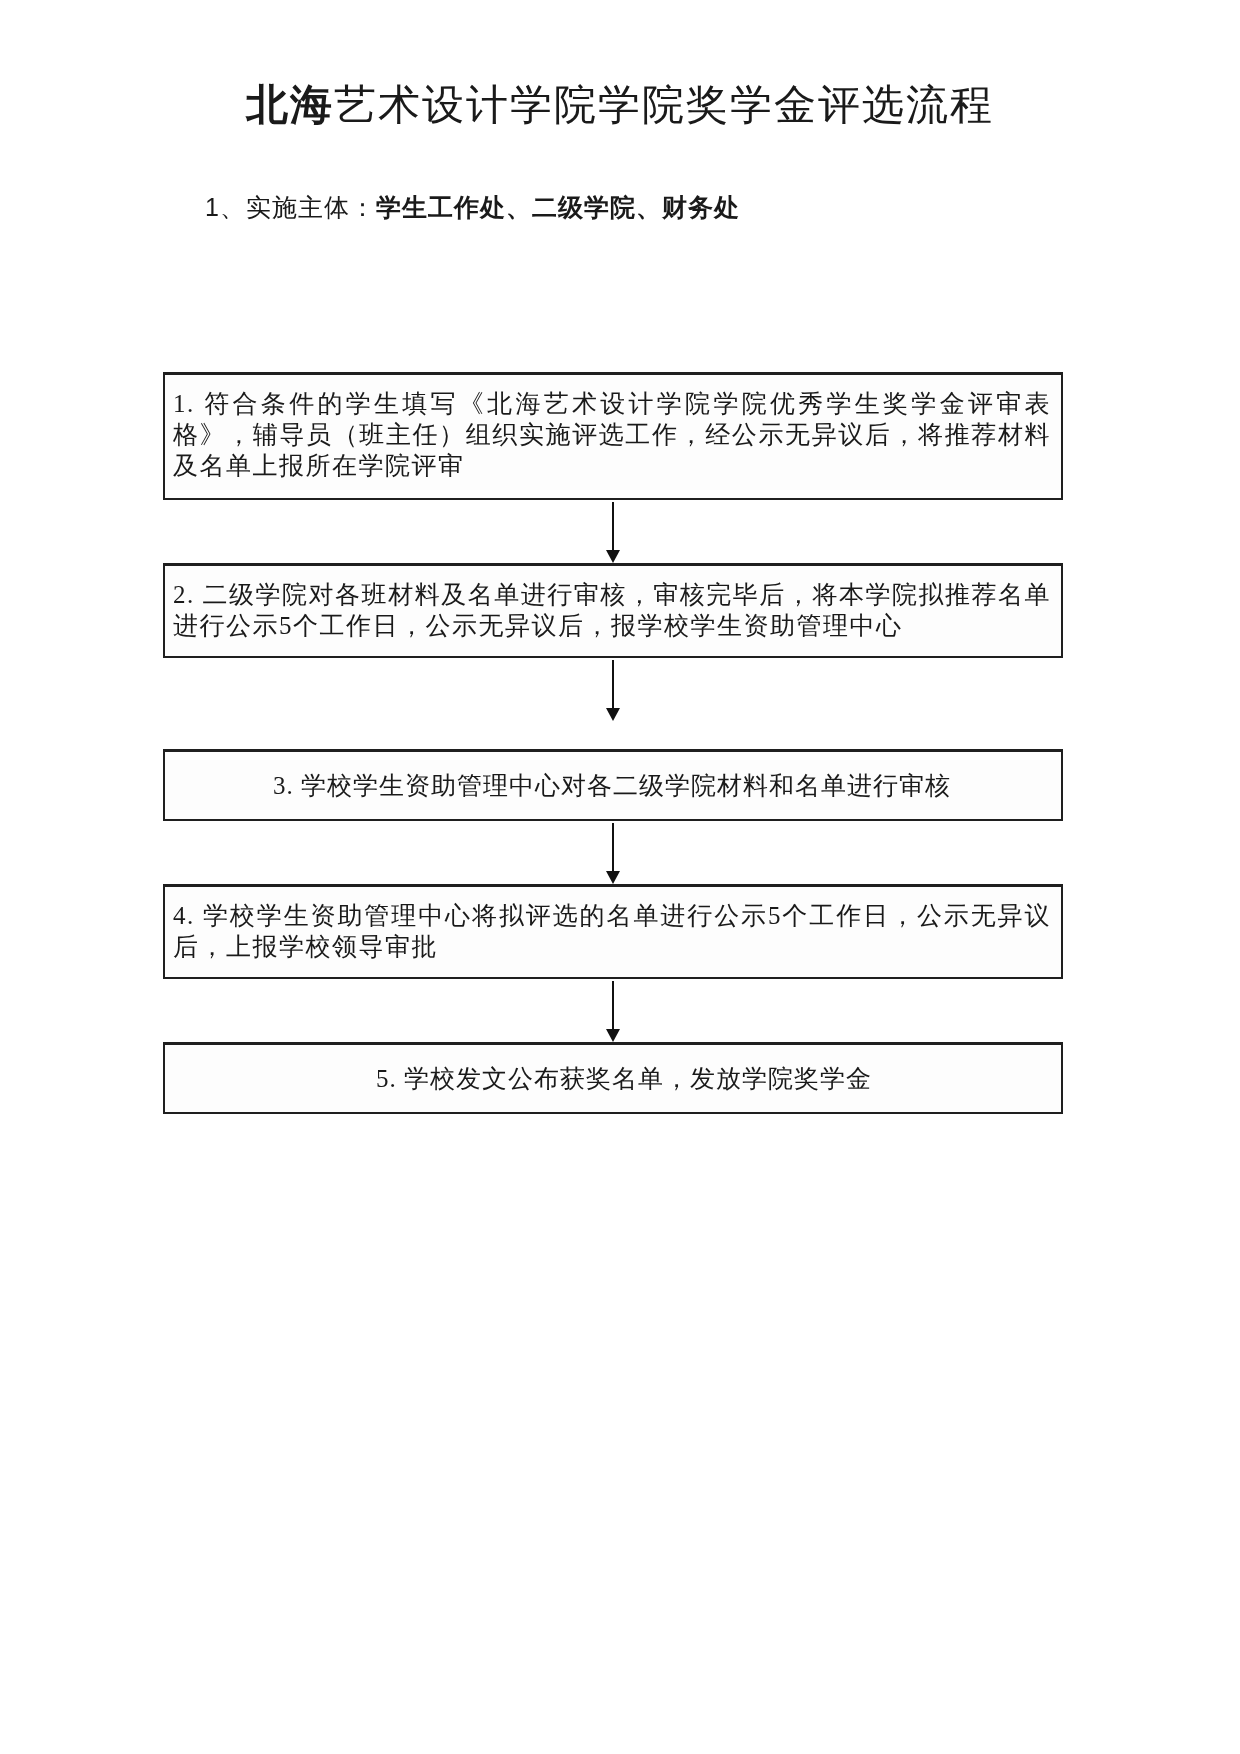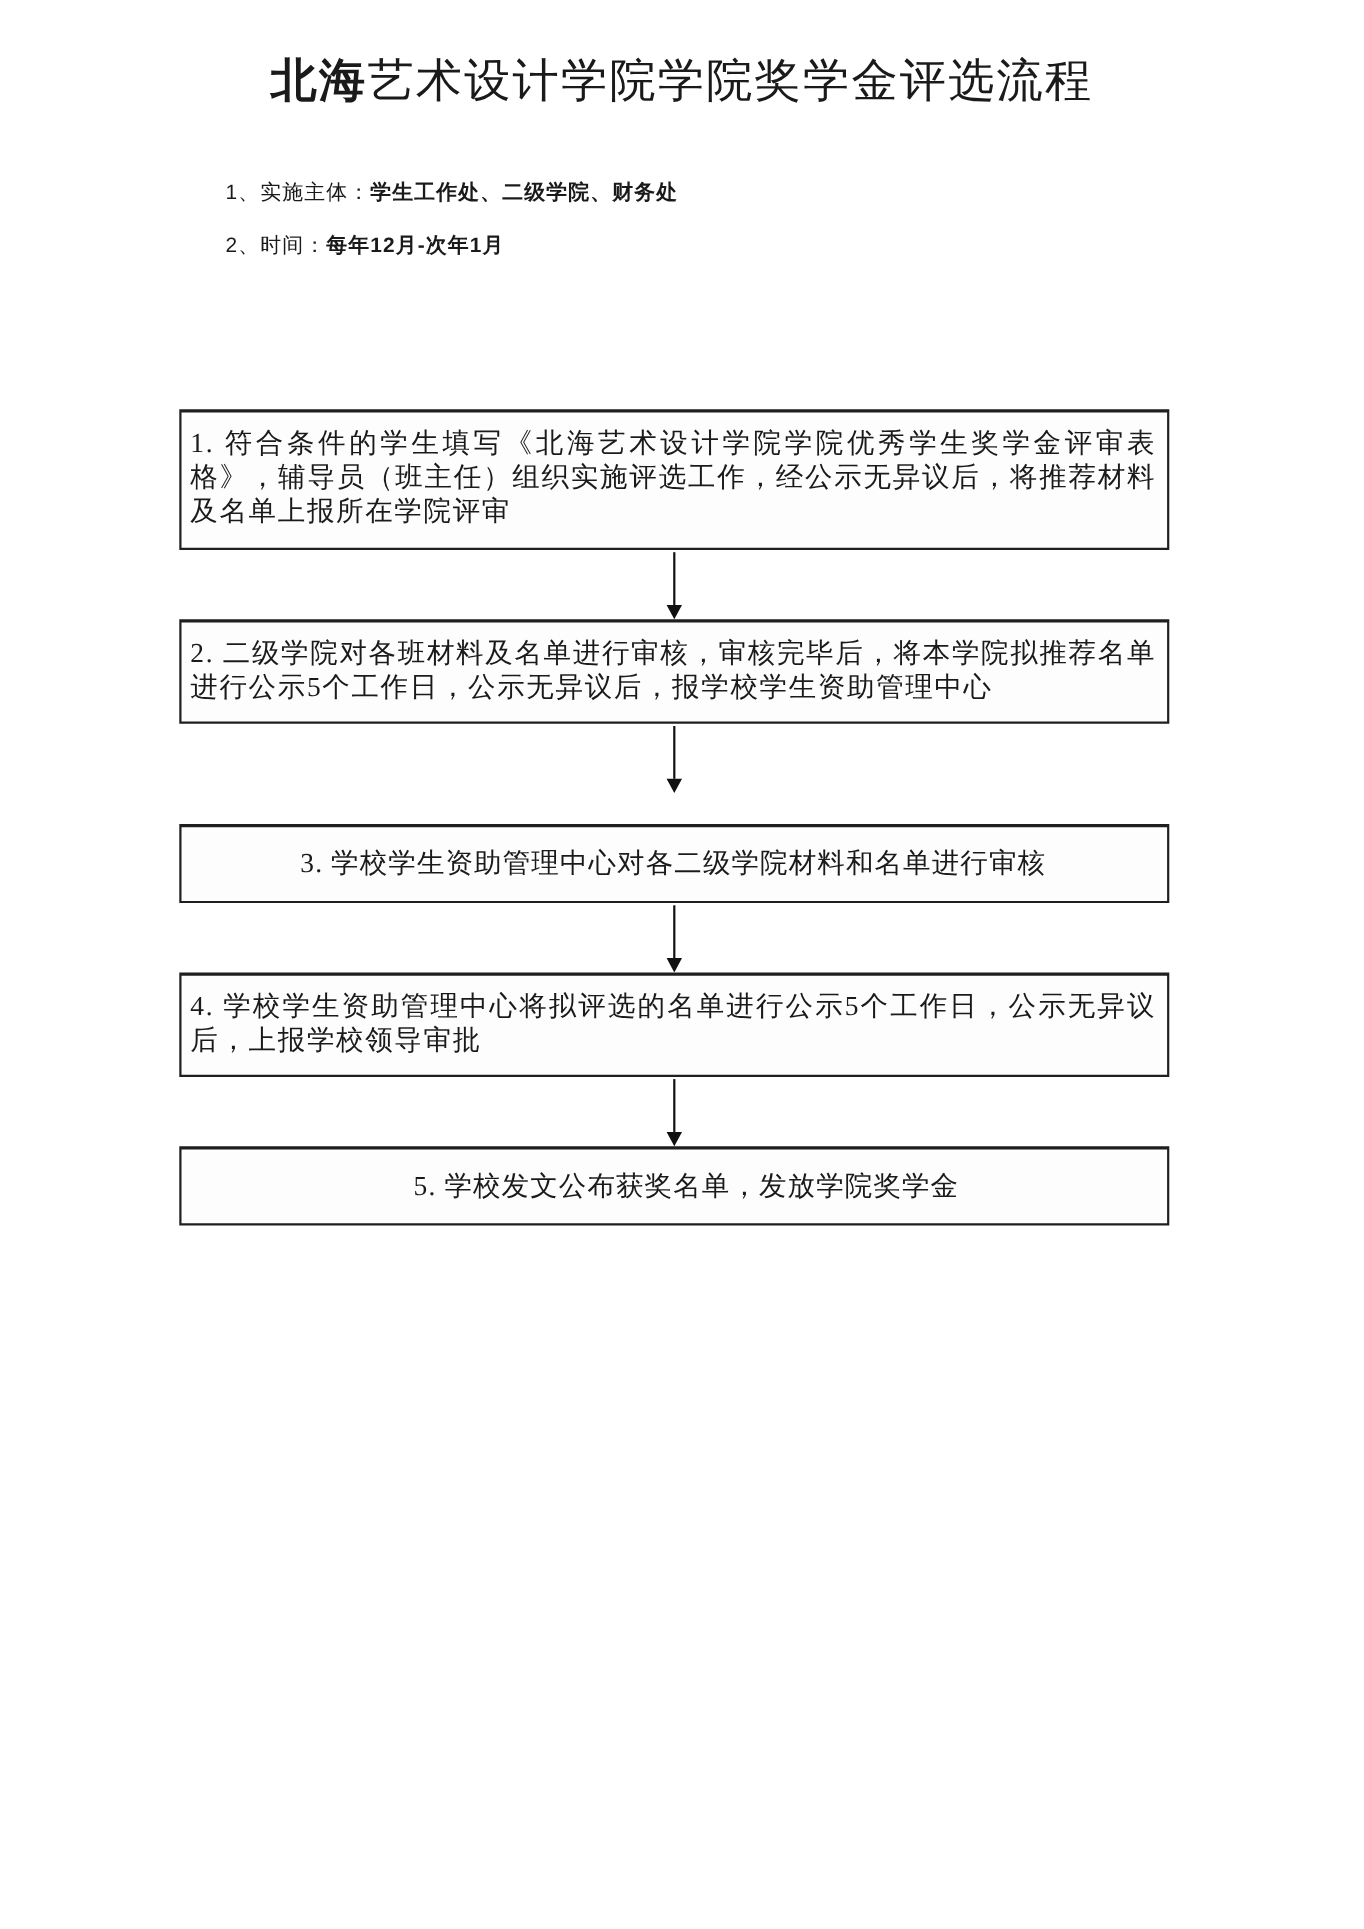--- a/index.html
+++ b/index.html
@@ -11,38 +11,38 @@
     font-family: "Liberation Serif", "DejaVu Serif", serif;
     color: #1a1a1a;
     overflow: hidden;
   }
   .page {
     width: 1240px;
     height: 1754px;
     background: #ffffff;
   }
   .doc-title {
-    padding-top: 48px;
+    padding-top: 80px;
     text-align: center;
     font-size: 42px;
     letter-spacing: 2px;
     line-height: 1.2;
     white-space: nowrap;
   }
   .doc-title .title-prefix {
     font-family: "Liberation Sans", "DejaVu Sans", sans-serif;
     font-weight: 700;
   }
   .doc-title .title-rest {
     font-weight: 400;
   }
   .meta {
     margin: 62px 0 0 205px;
     font-family: "Liberation Sans", "DejaVu Sans", sans-serif;
-    font-size: 19px;
+    font-size: 25px;
   }
   .meta-item {
     line-height: 30px;
     margin-bottom: 18px;
     letter-spacing: 1px;
   }
   .meta-item .meta-label { font-weight: 400; }
   .meta-item .meta-value { font-weight: 700; }
   .flow {
     position: absolute;
@@ -98,23 +98,20 @@
 <div class="page">
 
   <div class="doc-title">
     <span class="title-prefix">北海</span><span class="title-rest">艺术设计学院学院奖学金评选流程</span>
   </div>
 
   <div class="meta">
     <div class="meta-item">
       <span class="meta-label">1、实施主体：</span><span class="meta-value">学生工作处、二级学院、财务处</span>
     </div>
-    <div class="meta-item">
-      <span class="meta-label">2、时间：</span><span class="meta-value">每年12月-次年1月</span>
-    </div>
   </div>
 
   <div class="flow">
 
     <div class="flow-box box-1">
       <span>1. 符合条件的学生填写《北海艺术设计学院学院优秀学生奖学金评审表格》，辅导员（班主任）组织实施评选工作，经公示无异议后，将推荐材料及名单上报所在学院评审</span>
     </div>
 
     <div class="flow-arrow">
       <div class="arrow-shaft"></div>

